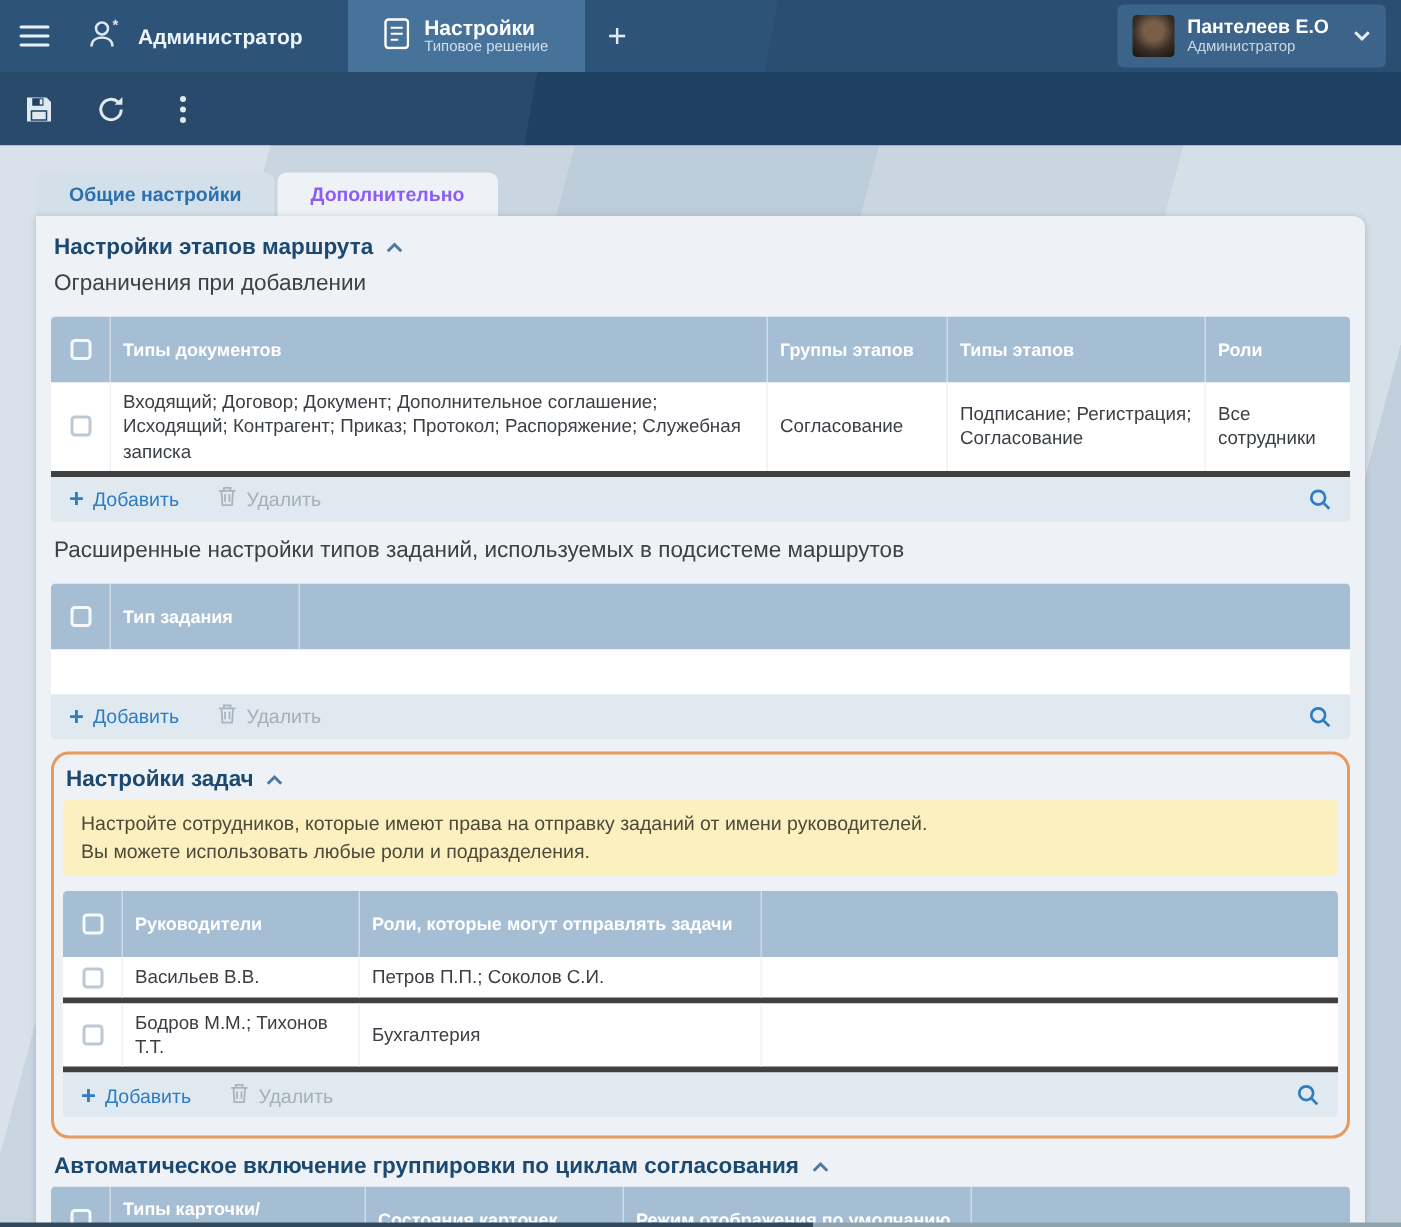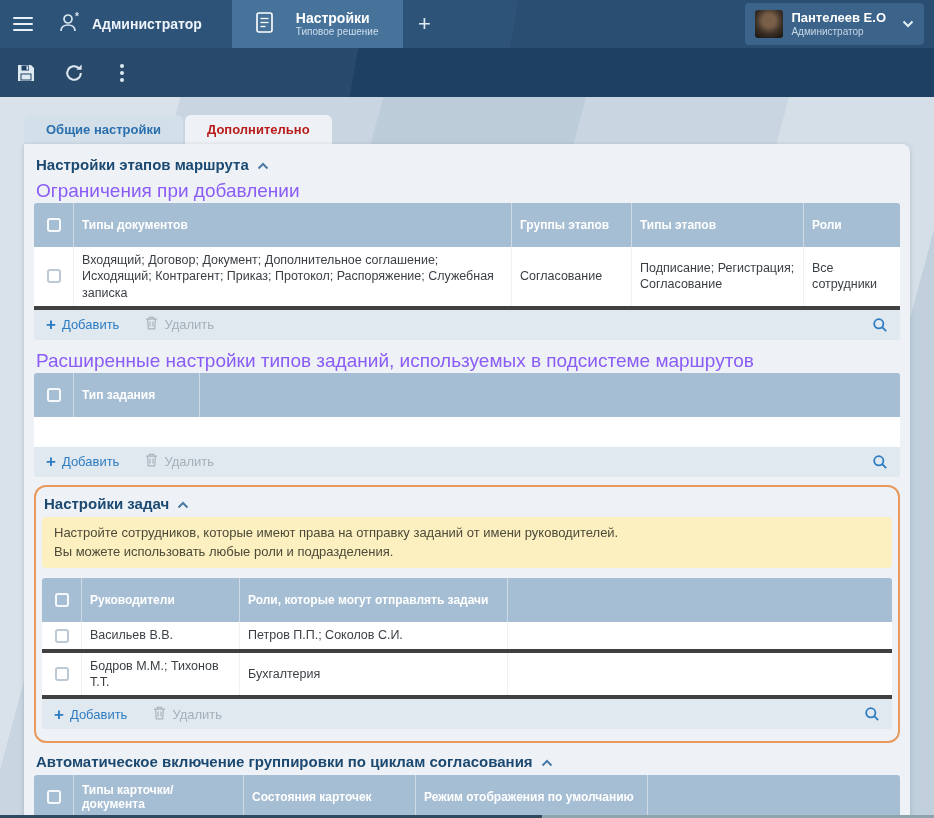--- a/index.html
+++ b/index.html
@@ -7,21 +7,21 @@
   body{font-family:"Liberation Sans","DejaVu Sans",sans-serif;font-size:13px;color:#333;overflow:hidden}
   .app{width:934px;height:818px;display:flex;flex-direction:column;overflow:hidden;position:relative;background:#c9d6e1}
 
   
   .titlebar{height:48px;flex:0 0 48px;display:flex;align-items:stretch;color:#fff;
     background:linear-gradient(100deg,#2d5379 0 55%,#2a4d72 55% 100%)}
   .hamburger{width:46px;display:flex;flex-direction:column;justify-content:center;align-items:center;gap:4px;background:none;border:none;cursor:pointer}
   .hamburger span{display:block;width:20px;height:2px;background:#e9f1f8;border-radius:1px}
   .tab-admin{display:flex;align-items:center;gap:10px;padding:0 30px 0 12px;cursor:pointer}
   .tab-admin .label{font-size:14px;font-weight:bold;color:#eef4fa}
-  .tab-settings{background:#47729a;display:flex;align-items:center;gap:23px;padding:0 24px;min-width:152px;cursor:pointer}
+  .tab-settings{background:#47729a;display:flex;align-items:center;gap:10px;padding:0 24px;min-width:152px;cursor:pointer}
   .tab-settings .stack{display:flex;flex-direction:column;line-height:1.2}
   .tab-settings .t{font-size:14px;font-weight:bold;color:#fff}
   .tab-settings .s{font-size:10px;color:#cfdfee}
   .newtab{width:44px;background:none;border:none;color:#dfeaf4;font-size:22px;cursor:pointer;font-family:inherit}
   .user-chip{margin-left:auto;align-self:center;margin-right:10px;height:42px;background:#3c6389;border-radius:4px;display:flex;align-items:center;gap:8px;padding:0 10px;cursor:pointer;border:none;color:#fff;font-family:inherit}
   .avatar{width:28px;height:28px;border-radius:3px;flex:0 0 28px;
     background:radial-gradient(circle at 50% 38%,#7a5f48 0 28%,#3a2f26 60%,#16130f 100%)}
   .user-stack{display:flex;flex-direction:column;align-items:flex-start;line-height:1.25}
   .user-name{font-size:13px;font-weight:bold}
   .user-role{font-size:10px;color:#c6d7e6}
@@ -35,25 +35,25 @@
   .kebab i{width:4px;height:4px;border-radius:50%;background:#dfe9f2;display:block}
 
   
   .content{flex:1;position:relative;padding:18px 24px 0;overflow:hidden;
     background:
       linear-gradient(105deg,rgba(255,255,255,0.30) 0 16%,rgba(255,255,255,0) 16% 34%,rgba(158,180,198,0.28) 34% 52%,rgba(255,255,255,0) 52% 70%,rgba(255,255,255,0.22) 70% 86%,rgba(158,180,198,0.18) 86% 100%),
       #c9d6e1}
   .page-tabs{display:flex;gap:2px;position:relative;z-index:1}
   .ptab{padding:7px 22px;border-radius:6px 6px 0 0;font-weight:bold;font-size:13px;cursor:pointer;border:none;font-family:inherit}
   .ptab.inactive{background:#d3dfe9;color:#2a6fae}
-  .ptab.active{background:#eef2f6;color:#b91c1c}
+  .ptab.active{background:#eef2f6;color:#8b5cf6}
   .panel{position:relative;z-index:1;background:#eef2f6;border-radius:0 8px 8px 8px;padding:4px 10px 10px;box-shadow:0 1px 4px rgba(50,70,90,0.25)}
 
   .sec-title{display:flex;align-items:center;gap:8px;color:#1b4971;font-size:15px;font-weight:bold;padding:8px 2px 5px;cursor:pointer;background:none;border:none;font-family:inherit}
-  .sub-label{color:#8b5cf6;font-size:19px;padding:2px 2px 1px}
+  .sub-label{color:#404040;font-size:15px;padding:2px 2px 14px}
   .mt{margin-top:8px}
 
   
   .table{border-radius:3px;overflow:hidden;margin-bottom:4px}
   .trow{display:flex;align-items:stretch}
   .thead{background:#a6bed3;color:#fff;font-weight:bold;font-size:12px}
   .thead .cell{display:flex;align-items:center;border-right:1px solid rgba(255,255,255,0.45);padding:0 8px;height:44px}
   .thead .cell:last-child{border-right:none}
   .tbody-row{background:#fff;border-bottom:4px solid #404040;font-size:12.5px;color:#3a3f45}
   .tbody-row .cell{padding:5px 8px;border-right:1px solid #eef2f6;display:flex;align-items:center;line-height:1.3}

